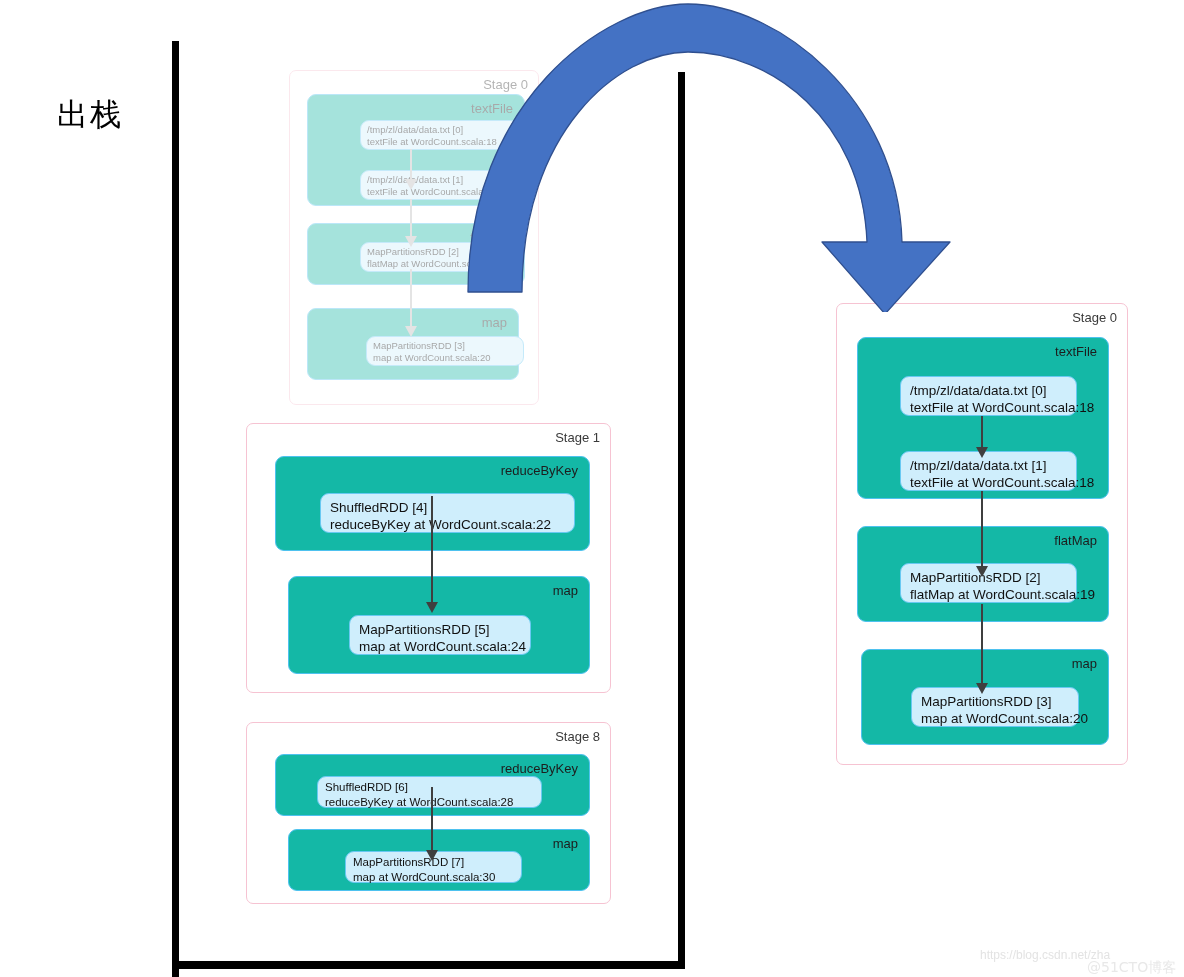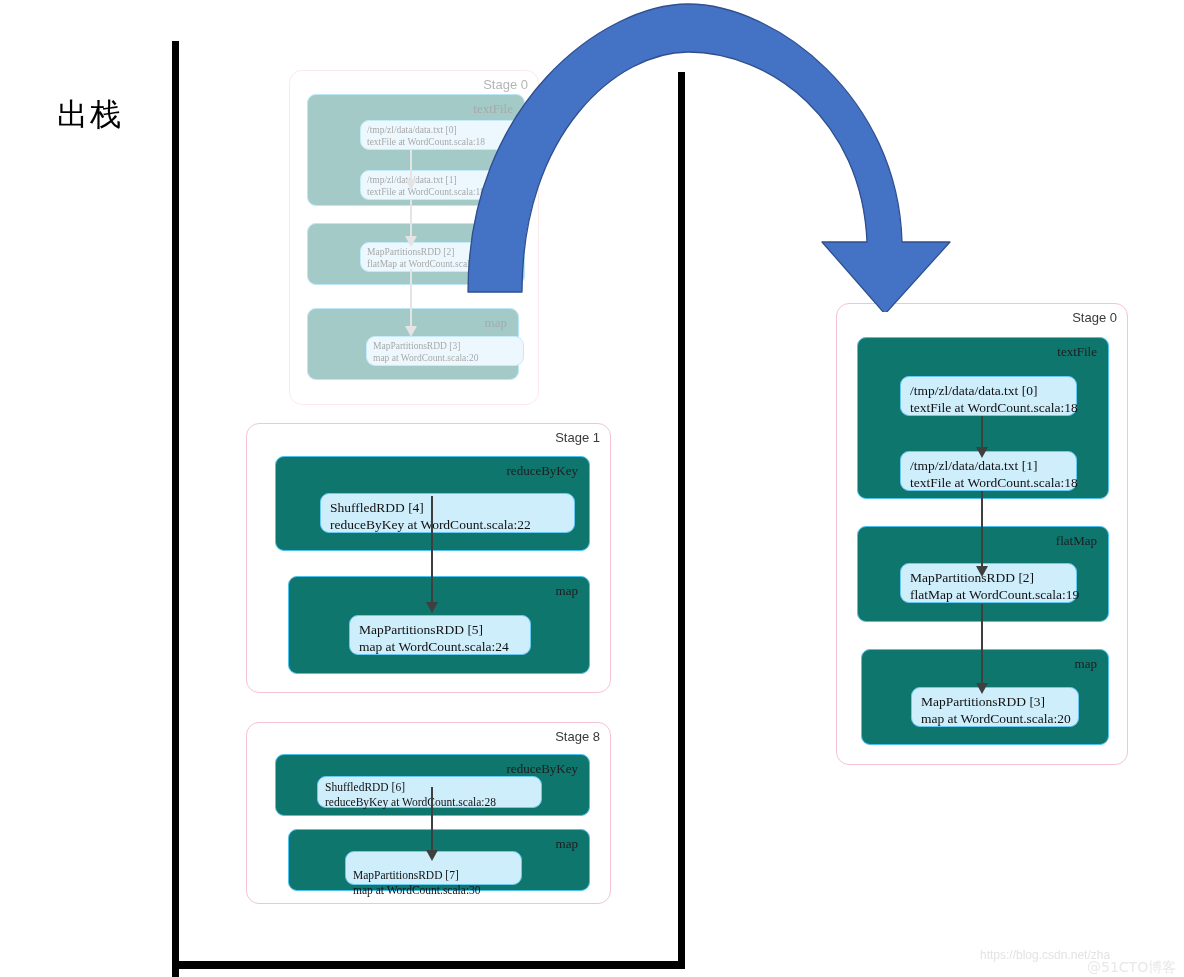--- a/index.html
+++ b/index.html
@@ -31,39 +31,38 @@
     font-size: 31px;
     color: #000000;
     letter-spacing: 2px;
     white-space: nowrap;
   }
 
   
   .stage {
     position: absolute;
     border: 1.6px solid #f6c3d2;
-    border-radius: 13px;
+    border-radius: 7px;
     background: #ffffff;
     box-sizing: border-box;
   }
   .stage-label {
     position: absolute;
     right: 10px;
     top: 6px;
     font-size: 13px;
     color: #3a3a3a;
     white-space: nowrap;
   }
   .group {
     position: absolute;
-    background: #0f766e;
+    background: #14b8a6;
     border: 1.6px solid #4ec2ef;
     border-radius: 9px;
     box-sizing: border-box;
-    font-family: Liberation Serif, serif;
   }
   .group-label {
     position: absolute;
     right: 11px;
     top: 6px;
     font-size: 13px;
     color: #1d1d1d;
     white-space: nowrap;
   }
   .rdd {
@@ -203,21 +202,21 @@
     <div class="group" style="left:28px; top:31px; width:315px; height:62px;">
       <div class="group-label">reduceByKey</div>
       <div class="rdd" style="left:33px; top:21px; width:225px; height:32px; font-size:11.5px; padding:3px 7px;">
         <span class="l1">ShuffledRDD [6]</span>
         <span class="l2">reduceByKey at WordCount.scala:28</span>
       </div>
     </div>
 
     <div class="group" style="left:41px; top:106px; width:302px; height:62px;">
       <div class="group-label">map</div>
-      <div class="rdd" style="left:48px; top:21px; width:177px; height:32px; font-size:11.5px; padding:16px 7px;">
+      <div class="rdd" style="left:48px; top:21px; width:177px; height:32px; font-size:11.5px; padding:3px 7px;">
         <span class="l1">MapPartitionsRDD [7]</span>
         <span class="l2">map at WordCount.scala:30</span>
       </div>
     </div>
 
     <div class="edge" style="left:184px; top:64px; height:68px;"></div>
     <div class="edge-head" style="left:179px; top:127px;"></div>
   </div>
 
   <div class="stage" style="left:836px; top:303px; width:292px; height:462px;">

